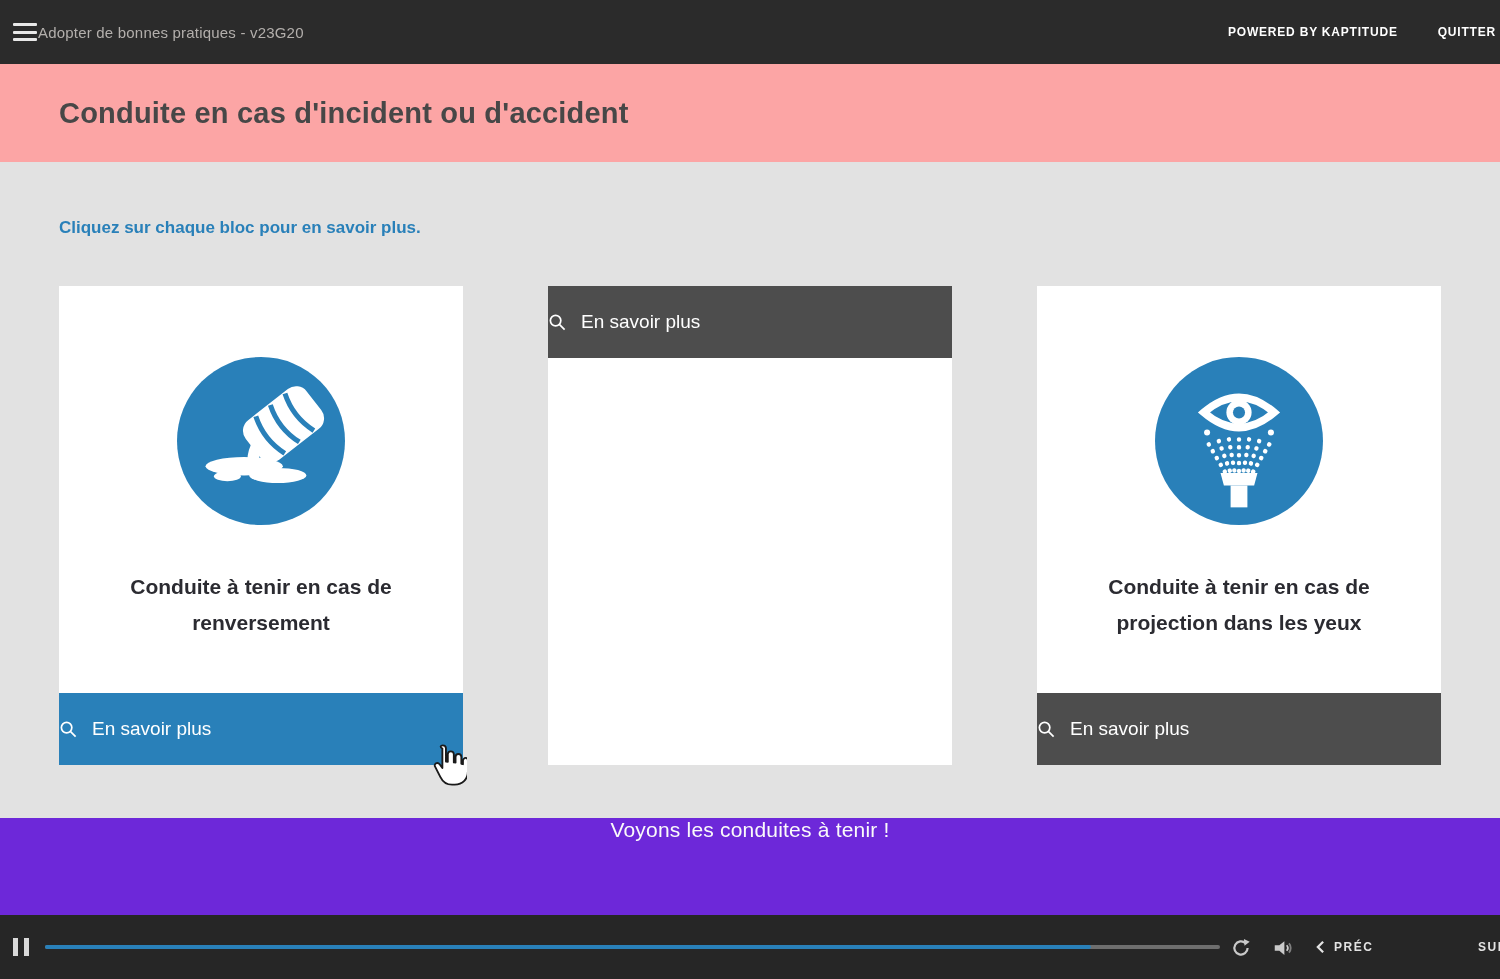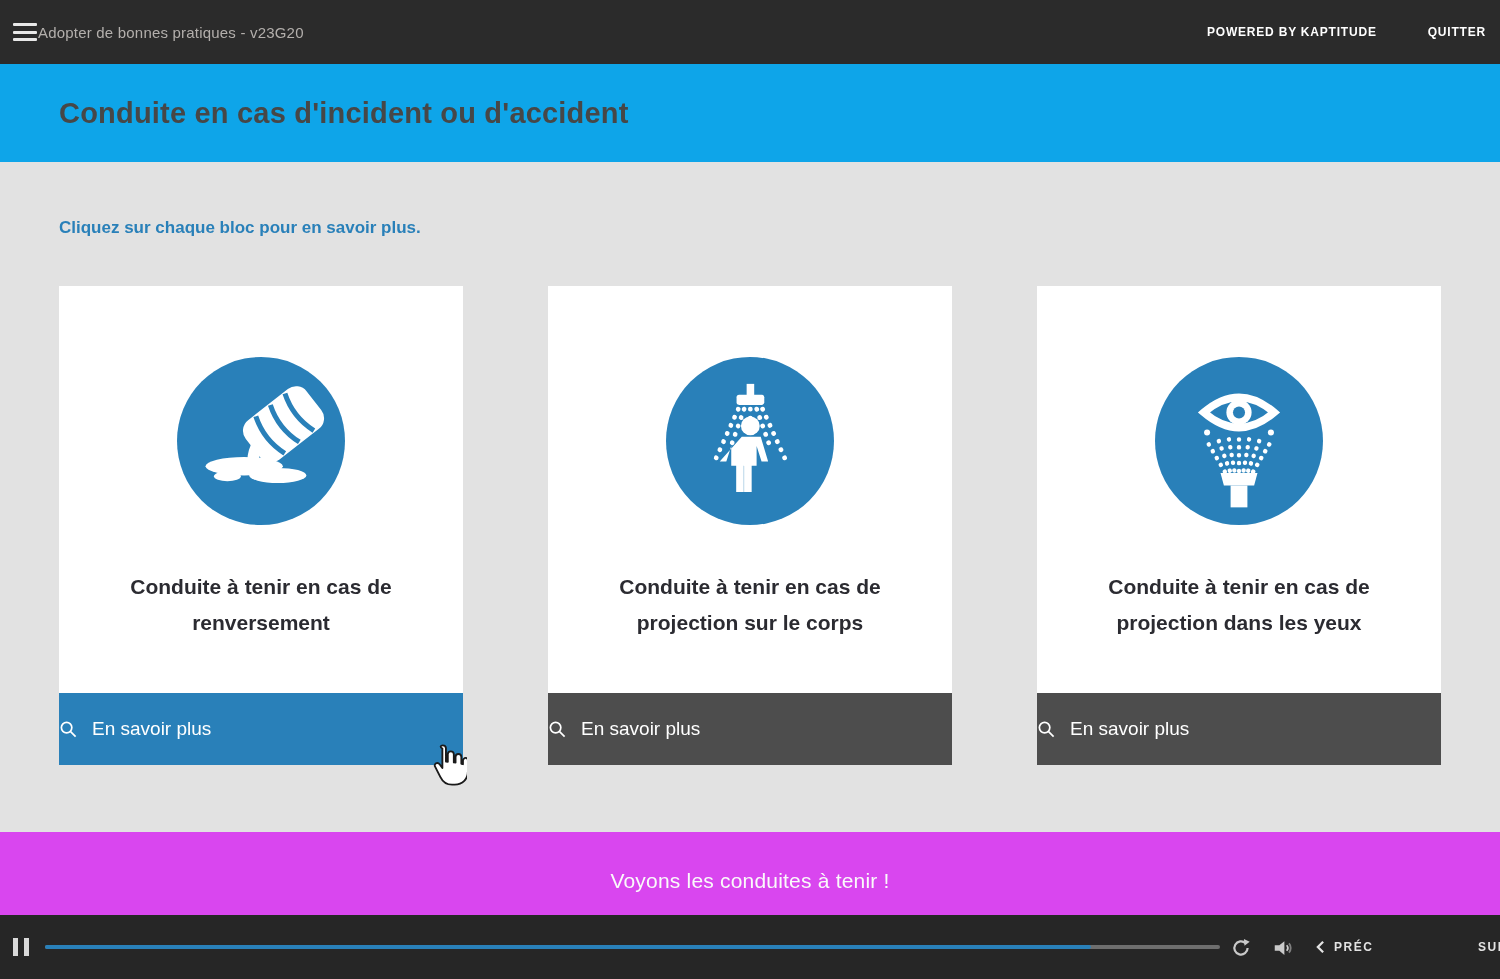--- a/index.html
+++ b/index.html
@@ -6,48 +6,48 @@
   html,body { width:1500px; height:979px; overflow:hidden; }
   body { font-family:"Liberation Sans","DejaVu Sans",sans-serif; position:relative; background:#e2e2e2; }
 
   
   .topbar { position:absolute; left:0; top:0; width:1500px; height:64px; background:#2b2b2b;
             display:flex; align-items:center; }
   .hamburger { width:24px; height:18px; margin-left:13px; display:flex; flex-direction:column;
                justify-content:space-between; cursor:pointer; }
   .hamburger span { display:block; height:3px; background:#e8e8e8; border-radius:1px; }
   .topbar-title { margin-left:1px; font-size:15px; color:#b3afac; letter-spacing:.2px; }
-  .topbar-right { margin-left:auto; display:flex; align-items:center; gap:39px; padding-right:14px; }
+  .topbar-right { margin-left:auto; display:flex; align-items:center; gap:28px; padding-right:4px; }
   .topbar-right .tb-label { color:#fff; font-size:12px; font-weight:bold; letter-spacing:.8px; }
   .quit { cursor:pointer;margin-left:12px; }
 
   
-  .headerband { position:absolute; left:0; top:64px; width:1500px; height:98px; background:#0ea5e9;
+  .headerband { position:absolute; left:0; top:64px; width:1500px; height:98px; background:#fca5a5;
                 display:flex; align-items:center; }
   .headerband h1 { margin-left:59px; font-size:29px; font-weight:bold; color:#474747; letter-spacing:.2px; }
 
   
   .main { position:absolute; left:0; top:162px; width:1500px; height:656px; background:#e2e2e2; }
   .instruction { position:absolute; left:59px; top:56px; font-size:17px; font-weight:bold; color:#2980b9; }
 
   .cards { position:absolute; left:59px; top:124px; width:1382px; display:flex; gap:85px; }
   .card { width:404px; background:#fff; display:flex; flex-direction:column; cursor:pointer; }
   .card-body { height:407px; display:flex; flex-direction:column; align-items:center; }
   .icon-circle { width:168px; height:168px; margin-top:71px; }
   .card-title { margin-top:44px; padding:0 24px; text-align:center; font-size:21px; font-weight:bold;
                 color:#2b2b31; line-height:36px; }
   .card-btn { height:72px; display:flex; align-items:center; gap:14px;
               color:#fff; font-size:19px; cursor:pointer; }
   .btn-blue { background:#2980b9; }
   .btn-gray { background:#4d4d4d; }
   .magnifier { width:19px; height:19px; }
 
   
-  .banner { position:absolute; left:0; top:818px; width:1500px; height:97px; background:#d946ef;
-            display:flex; align-items:center; justify-content:center;margin-top:14px; }
+  .banner { position:absolute; left:0; top:818px; width:1500px; height:97px; background:#6d28d9;
+            display:flex; align-items:flex-start; justify-content:center; }
   .banner-text { color:#fafafa; font-size:21px; letter-spacing:.2px; }
 
   
   .player { position:absolute; left:0; top:915px; width:1500px; height:64px; background:#262626;padding-left:16px; }
   .pause-btn { position:absolute; left:13px; top:23px; width:16px; height:18px; display:flex;
                justify-content:space-between; cursor:pointer; }
   .pause-btn span { width:5px; height:18px; background:#d9d9d9; }
   .progress-track { position:absolute; left:45px; top:30px; width:1175px; height:4px; background:#6e6e6e;
                     border-radius:2px; cursor:pointer; }
   .progress-fill { height:4px; background:#2980b9; border-radius:2px; width:0; }
@@ -108,37 +108,20 @@
       <div class="card-btn btn-blue">
         <svg class="magnifier" viewBox="0 0 20 20">
           <circle cx="8" cy="8" r="5.5" fill="none" stroke="#fff" stroke-width="1.8"></circle>
           <line x1="12.2" y1="12.2" x2="17.5" y2="17.5" stroke="#fff" stroke-width="1.8"></line>
         </svg>
         <span>En savoir plus</span>
       </div>
     </div>
 
     <div class="card">
-      <div class="card-body">
-        <svg class="icon-circle" viewBox="0 0 100 100">
-          <circle cx="50" cy="50" r="50" fill="#2980b9"></circle>
-          <rect x="48" y="16" width="4.5" height="7" fill="#fff"></rect>
-          <rect x="42" y="22.5" width="16.5" height="6" rx="1.5" fill="#fff"></rect>
-          <g stroke="#fff" stroke-width="2.8" stroke-linecap="round" stroke-dasharray="0.1 5.2" fill="none">
-            <line x1="43" y1="31" x2="29" y2="62"></line>
-            <line x1="46.5" y1="31" x2="38" y2="55"></line>
-            <line x1="54" y1="31" x2="62.5" y2="55"></line>
-            <line x1="57.5" y1="31" x2="71.5" y2="62"></line>
-            <line x1="50.2" y1="31" x2="50.2" y2="38"></line>
-          </g>
-          <circle cx="50.2" cy="41" r="5.6" fill="#fff"></circle>
-          <path d="M44.5 48.5 h11.5 l4.5 15 h-4 l-3 -9.5 v12 h-3 v16 h-4.6 v-16 h-0.2 v16 h-4.6 v-16 h-3 v-12 l-3 9.5 h-4 z" fill="#fff" transform="translate(1.5 0) scale(0.98)"></path>
-        </svg>
-        <div class="card-title">Conduite à tenir en cas de projection sur le corps</div>
-      </div>
       <div class="card-btn btn-gray">
         <svg class="magnifier" viewBox="0 0 20 20">
           <circle cx="8" cy="8" r="5.5" fill="none" stroke="#fff" stroke-width="1.8"></circle>
           <line x1="12.2" y1="12.2" x2="17.5" y2="17.5" stroke="#fff" stroke-width="1.8"></line>
         </svg>
         <span>En savoir plus</span>
       </div>
     </div>
 
     <div class="card">

